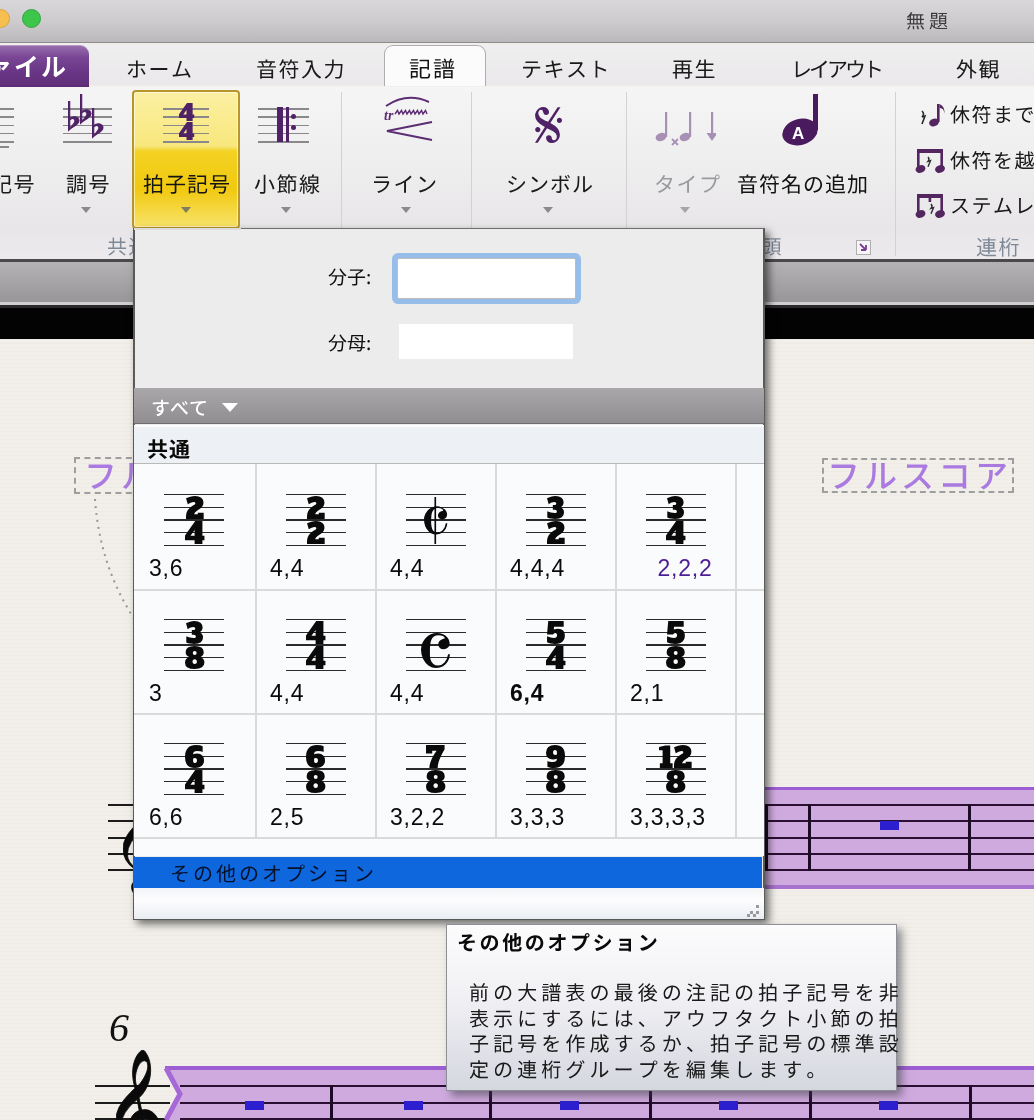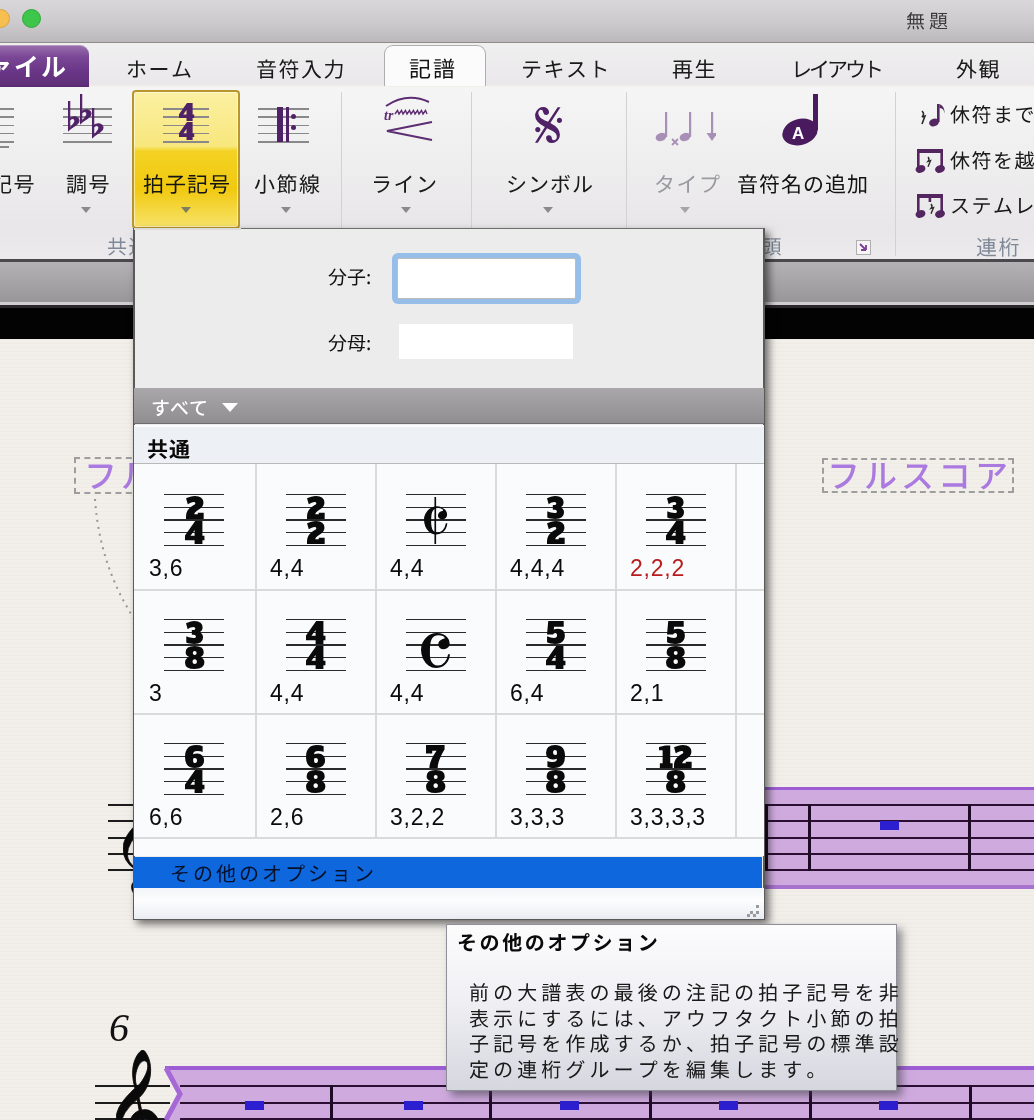--- a/index.html
+++ b/index.html
@@ -359,21 +359,21 @@
 <svg style="position:absolute;left:667.0px;top:495.8px;z-index:11;" width="19" height="25" viewBox="0 0 19 25">
     <g transform="scale(0.02854,0.02854) translate(-14.0,792.0) scale(1,-1)">
       <path d="M611.0 221.0Q611.0 111.0 532.5 48.5Q454.0 -14.0 300.0 -14.0Q227.0 -14.0 154.0 2.5Q81.0 19.0 24.0 43.0V256.0Q86.0 229.0 152.5 212.0Q219.0 195.0 279.0 195.0Q321.0 195.0 340.5 208.0Q360.0 221.0 360.0 251.0Q360.0 309.0 290.0 309.0H218.0V473.0H274.0Q340.0 473.0 340.0 529.0Q340.0 583.0 274.0 583.0Q226.0 583.0 174.0 560.5Q122.0 538.0 73.0 502.0L14.0 715.0Q75.0 747.0 153.0 769.5Q231.0 792.0 310.0 792.0Q448.0 792.0 522.0 734.0Q596.0 676.0 596.0 570.0Q596.0 504.0 565.0 461.5Q534.0 419.0 486.0 397.0Q517.0 389.0 545.5 364.5Q574.0 340.0 592.5 303.0Q611.0 266.0 611.0 221.0Z" fill="#0a0a0a" stroke="#0a0a0a" stroke-width="0"></path>
     </g>
   </svg>
 <svg style="position:absolute;left:665.8px;top:521.2px;z-index:11;" width="21" height="25" viewBox="0 0 21 25">
     <g transform="scale(0.02956,0.02956) translate(-18.0,778.0) scale(1,-1)">
       <path d="M343.0 0.0V125.0H18.0V289.0L363.0 778.0H607.0V277.0H676.0V125.0H607.0V0.0ZM203.0 277.0H343.0V474.0Z" fill="#0a0a0a" stroke="#0a0a0a" stroke-width="0"></path>
     </g>
   </svg>
-<div class="abs" style="left:630px;top:555px;width:110px;height:26px;font-size:23px;letter-spacing:0.8px;color:#b91c1c;z-index:11;">2,2,2</div>
+<div class="abs" style="left:630px;top:555px;width:110px;height:26px;font-size:23px;letter-spacing:0.8px;color:#4c1d95;z-index:11;text-align:center;">2,2,2</div>
 <div class="abs" style="left:164px;top:619.0px;width:60px;height:1.4px;background:#2a2a2a;z-index:11;"></div>
 <div class="abs" style="left:164px;top:631.7px;width:60px;height:1.4px;background:#2a2a2a;z-index:11;"></div>
 <div class="abs" style="left:164px;top:644.4px;width:60px;height:1.4px;background:#2a2a2a;z-index:11;"></div>
 <div class="abs" style="left:164px;top:657.1px;width:60px;height:1.4px;background:#2a2a2a;z-index:11;"></div>
 <div class="abs" style="left:164px;top:669.8px;width:60px;height:1.4px;background:#2a2a2a;z-index:11;"></div>
 <svg style="position:absolute;left:186.0px;top:620.8px;z-index:11;" width="19" height="25" viewBox="0 0 19 25">
     <g transform="scale(0.02854,0.02854) translate(-14.0,792.0) scale(1,-1)">
       <path d="M611.0 221.0Q611.0 111.0 532.5 48.5Q454.0 -14.0 300.0 -14.0Q227.0 -14.0 154.0 2.5Q81.0 19.0 24.0 43.0V256.0Q86.0 229.0 152.5 212.0Q219.0 195.0 279.0 195.0Q321.0 195.0 340.5 208.0Q360.0 221.0 360.0 251.0Q360.0 309.0 290.0 309.0H218.0V473.0H274.0Q340.0 473.0 340.0 529.0Q340.0 583.0 274.0 583.0Q226.0 583.0 174.0 560.5Q122.0 538.0 73.0 502.0L14.0 715.0Q75.0 747.0 153.0 769.5Q231.0 792.0 310.0 792.0Q448.0 792.0 522.0 734.0Q596.0 676.0 596.0 570.0Q596.0 504.0 565.0 461.5Q534.0 419.0 486.0 397.0Q517.0 389.0 545.5 364.5Q574.0 340.0 592.5 303.0Q611.0 266.0 611.0 221.0Z" fill="#0a0a0a" stroke="#0a0a0a" stroke-width="0"></path>
     </g>
   </svg>
@@ -418,21 +418,21 @@
 <svg style="position:absolute;left:546.6px;top:620.8px;z-index:11;" width="20" height="25" viewBox="0 0 20 25">
     <g transform="scale(0.02904,0.02904) translate(-22.0,778.0) scale(1,-1)">
       <path d="M637.0 269.0Q637.0 184.0 598.5 120.0Q560.0 56.0 484.0 21.0Q408.0 -14.0 300.0 -14.0Q227.0 -14.0 154.0 2.5Q81.0 19.0 24.0 43.0V256.0Q154.0 195.0 260.0 195.0Q315.0 195.0 342.0 217.5Q369.0 240.0 369.0 288.0Q369.0 323.0 353.0 343.0Q337.0 363.0 302.0 363.0Q275.0 363.0 258.5 349.5Q242.0 336.0 232.0 311.0H22.0L65.0 778.0H597.0V584.0H265.0L256.0 481.0Q319.0 514.0 407.0 514.0Q519.0 514.0 578.0 448.0Q637.0 382.0 637.0 269.0Z" fill="#0a0a0a" stroke="#0a0a0a" stroke-width="0"></path>
     </g>
   </svg>
 <svg style="position:absolute;left:545.8px;top:646.2px;z-index:11;" width="21" height="25" viewBox="0 0 21 25">
     <g transform="scale(0.02956,0.02956) translate(-18.0,778.0) scale(1,-1)">
       <path d="M343.0 0.0V125.0H18.0V289.0L363.0 778.0H607.0V277.0H676.0V125.0H607.0V0.0ZM203.0 277.0H343.0V474.0Z" fill="#0a0a0a" stroke="#0a0a0a" stroke-width="0"></path>
     </g>
   </svg>
-<div class="abs" style="left:510px;top:680px;width:110px;height:26px;font-size:23px;letter-spacing:0.8px;color:#0a0a0a;z-index:11;">6,4</div>
+<div class="abs" style="left:510px;top:680px;width:110px;height:26px;font-size:23px;letter-spacing:0.8px;color:#0a0a0a;z-index:11;font-weight:bold;">6,4</div>
 <div class="abs" style="left:646px;top:619.0px;width:60px;height:1.4px;background:#2a2a2a;z-index:11;"></div>
 <div class="abs" style="left:646px;top:631.7px;width:60px;height:1.4px;background:#2a2a2a;z-index:11;"></div>
 <div class="abs" style="left:646px;top:644.4px;width:60px;height:1.4px;background:#2a2a2a;z-index:11;"></div>
 <div class="abs" style="left:646px;top:657.1px;width:60px;height:1.4px;background:#2a2a2a;z-index:11;"></div>
 <div class="abs" style="left:646px;top:669.8px;width:60px;height:1.4px;background:#2a2a2a;z-index:11;"></div>
 <svg style="position:absolute;left:666.6px;top:620.8px;z-index:11;" width="20" height="25" viewBox="0 0 20 25">
     <g transform="scale(0.02904,0.02904) translate(-22.0,778.0) scale(1,-1)">
       <path d="M637.0 269.0Q637.0 184.0 598.5 120.0Q560.0 56.0 484.0 21.0Q408.0 -14.0 300.0 -14.0Q227.0 -14.0 154.0 2.5Q81.0 19.0 24.0 43.0V256.0Q154.0 195.0 260.0 195.0Q315.0 195.0 342.0 217.5Q369.0 240.0 369.0 288.0Q369.0 323.0 353.0 343.0Q337.0 363.0 302.0 363.0Q275.0 363.0 258.5 349.5Q242.0 336.0 232.0 311.0H22.0L65.0 778.0H597.0V584.0H265.0L256.0 481.0Q319.0 514.0 407.0 514.0Q519.0 514.0 578.0 448.0Q637.0 382.0 637.0 269.0Z" fill="#0a0a0a" stroke="#0a0a0a" stroke-width="0"></path>
     </g>
   </svg>
@@ -466,21 +466,21 @@
 <svg style="position:absolute;left:306.0px;top:744.8px;z-index:11;" width="21" height="25" viewBox="0 0 21 25">
     <g transform="scale(0.02854,0.02854) translate(-18.0,792.0) scale(1,-1)">
       <path d="M685.0 249.0Q685.0 122.0 601.5 54.0Q518.0 -14.0 366.0 -14.0Q190.0 -14.0 104.0 81.5Q18.0 177.0 18.0 374.0Q18.0 590.0 119.5 691.0Q221.0 792.0 399.0 792.0Q472.0 792.0 535.0 779.5Q598.0 767.0 636.0 747.0V545.0Q598.0 562.0 549.0 572.5Q500.0 583.0 445.0 583.0Q302.0 583.0 302.0 477.0V465.0Q333.0 476.0 372.0 483.5Q411.0 491.0 449.0 491.0Q560.0 491.0 622.5 427.0Q685.0 363.0 685.0 249.0ZM438.0 249.0Q438.0 289.0 420.5 311.5Q403.0 334.0 367.0 334.0Q333.0 334.0 302.0 321.0V241.0Q302.0 201.0 319.0 182.5Q336.0 164.0 370.0 164.0Q404.0 164.0 421.0 184.5Q438.0 205.0 438.0 249.0Z" fill="#0a0a0a" stroke="#0a0a0a" stroke-width="0"></path>
     </g>
   </svg>
 <svg style="position:absolute;left:305.8px;top:770.2px;z-index:11;" width="21" height="25" viewBox="0 0 21 25">
     <g transform="scale(0.02854,0.02854) translate(-10.0,792.0) scale(1,-1)">
       <path d="M690.0 215.0Q690.0 102.0 603.5 44.0Q517.0 -14.0 350.0 -14.0Q183.0 -14.0 96.5 42.5Q10.0 99.0 10.0 209.0Q10.0 288.0 53.5 336.0Q97.0 384.0 157.0 404.0Q104.0 423.0 68.0 465.5Q32.0 508.0 32.0 575.0Q32.0 682.0 112.5 737.0Q193.0 792.0 350.0 792.0Q506.0 792.0 586.0 737.0Q666.0 682.0 666.0 575.0Q666.0 507.0 634.0 465.0Q602.0 423.0 553.0 404.0Q609.0 384.0 649.5 337.5Q690.0 291.0 690.0 215.0ZM282.0 544.0Q282.0 478.0 350.0 478.0Q418.0 478.0 418.0 544.0Q418.0 614.0 350.0 614.0Q282.0 614.0 282.0 544.0ZM428.0 244.0Q428.0 284.0 408.0 305.0Q388.0 326.0 350.0 326.0Q312.0 326.0 292.0 305.0Q272.0 284.0 272.0 244.0Q272.0 164.0 350.0 164.0Q428.0 164.0 428.0 244.0Z" fill="#0a0a0a" stroke="#0a0a0a" stroke-width="0"></path>
     </g>
   </svg>
-<div class="abs" style="left:270px;top:804px;width:110px;height:26px;font-size:23px;letter-spacing:0.8px;color:#0a0a0a;z-index:11;">2,6</div>
+<div class="abs" style="left:270px;top:804px;width:110px;height:26px;font-size:23px;letter-spacing:0.8px;color:#0a0a0a;z-index:11;">2,5</div>
 <div class="abs" style="left:406px;top:743.0px;width:60px;height:1.4px;background:#2a2a2a;z-index:11;"></div>
 <div class="abs" style="left:406px;top:755.7px;width:60px;height:1.4px;background:#2a2a2a;z-index:11;"></div>
 <div class="abs" style="left:406px;top:768.4px;width:60px;height:1.4px;background:#2a2a2a;z-index:11;"></div>
 <div class="abs" style="left:406px;top:781.1px;width:60px;height:1.4px;background:#2a2a2a;z-index:11;"></div>
 <div class="abs" style="left:406px;top:793.8px;width:60px;height:1.4px;background:#2a2a2a;z-index:11;"></div>
 <svg style="position:absolute;left:426.2px;top:744.8px;z-index:11;" width="21" height="25" viewBox="0 0 21 25">
     <g transform="scale(0.02956,0.02956) translate(-10.0,778.0) scale(1,-1)">
       <path d="M369.0 584.0H220.0V492.0H10.0V778.0H638.0V626.0Q583.0 544.0 529.5 434.5Q476.0 325.0 440.5 209.5Q405.0 94.0 405.0 0.0H122.0Q122.0 89.0 159.5 197.0Q197.0 305.0 254.0 406.5Q311.0 508.0 369.0 584.0Z" fill="#0a0a0a" stroke="#0a0a0a" stroke-width="0"></path>
     </g>
   </svg>

